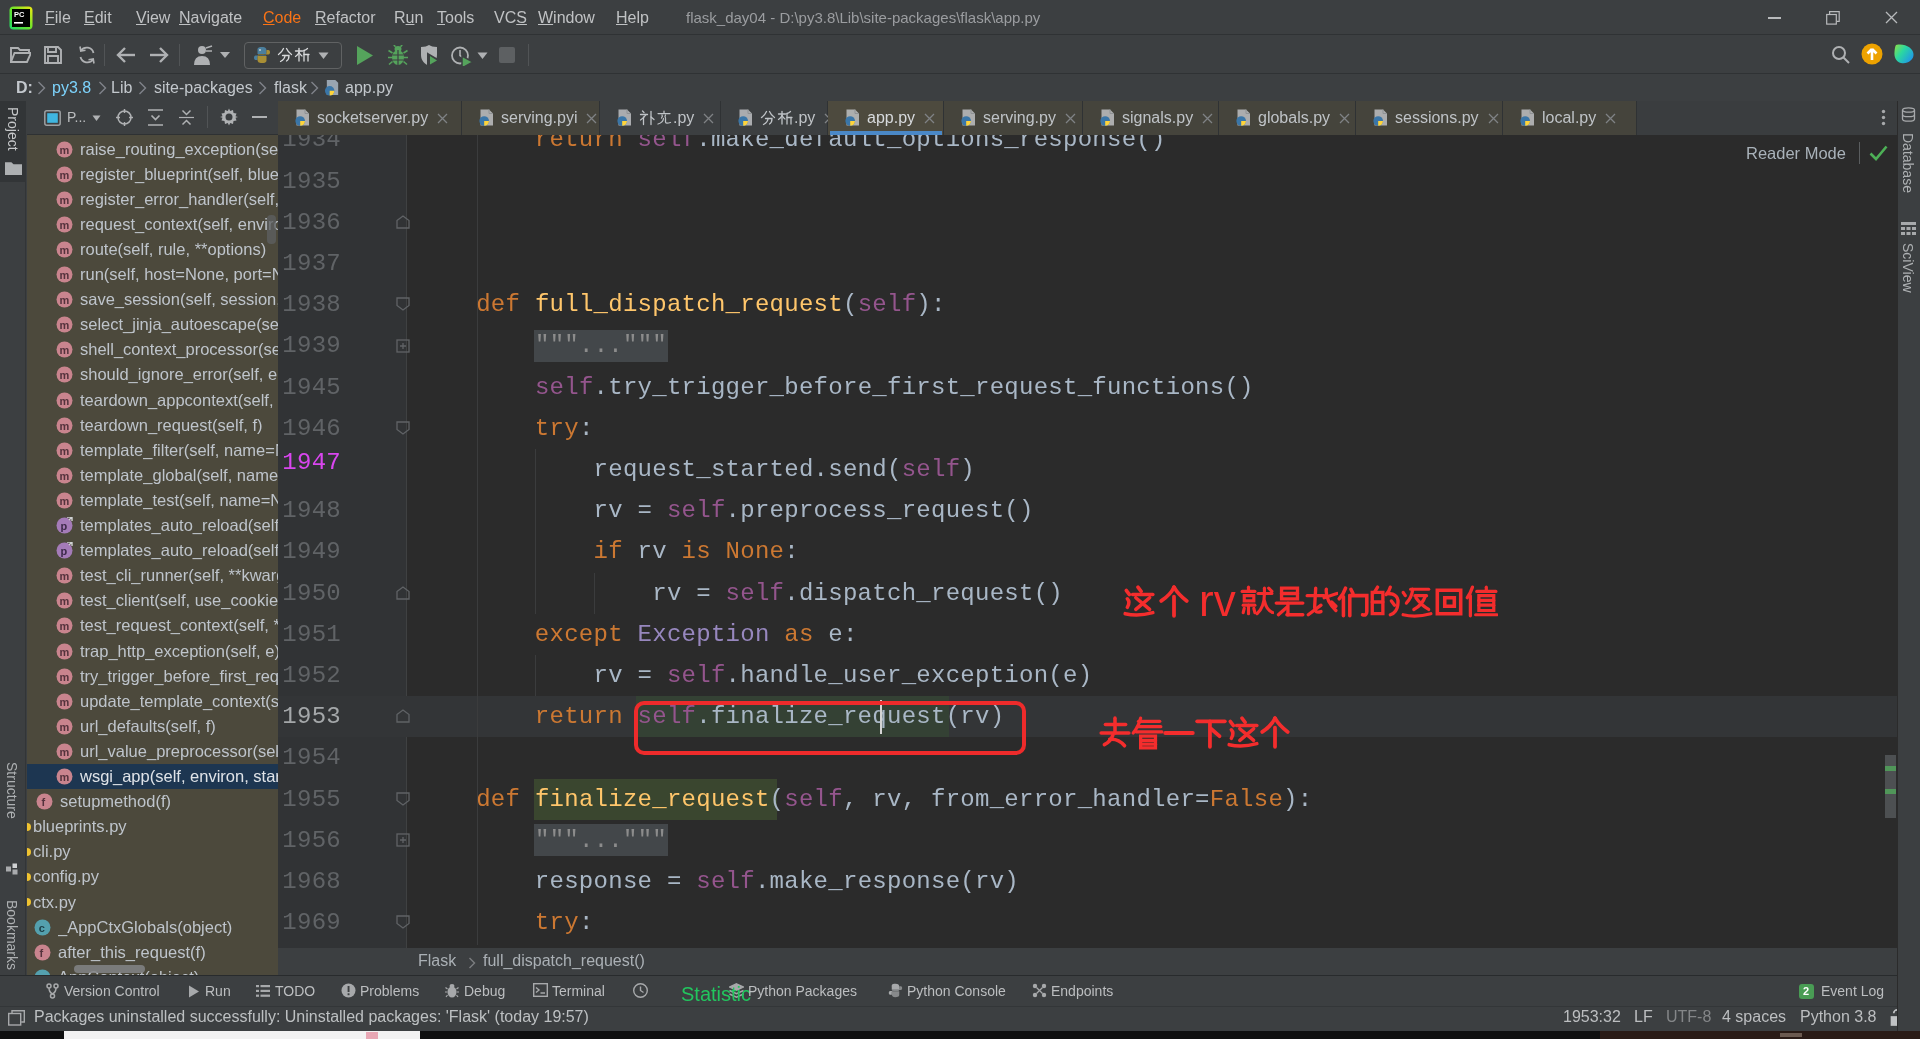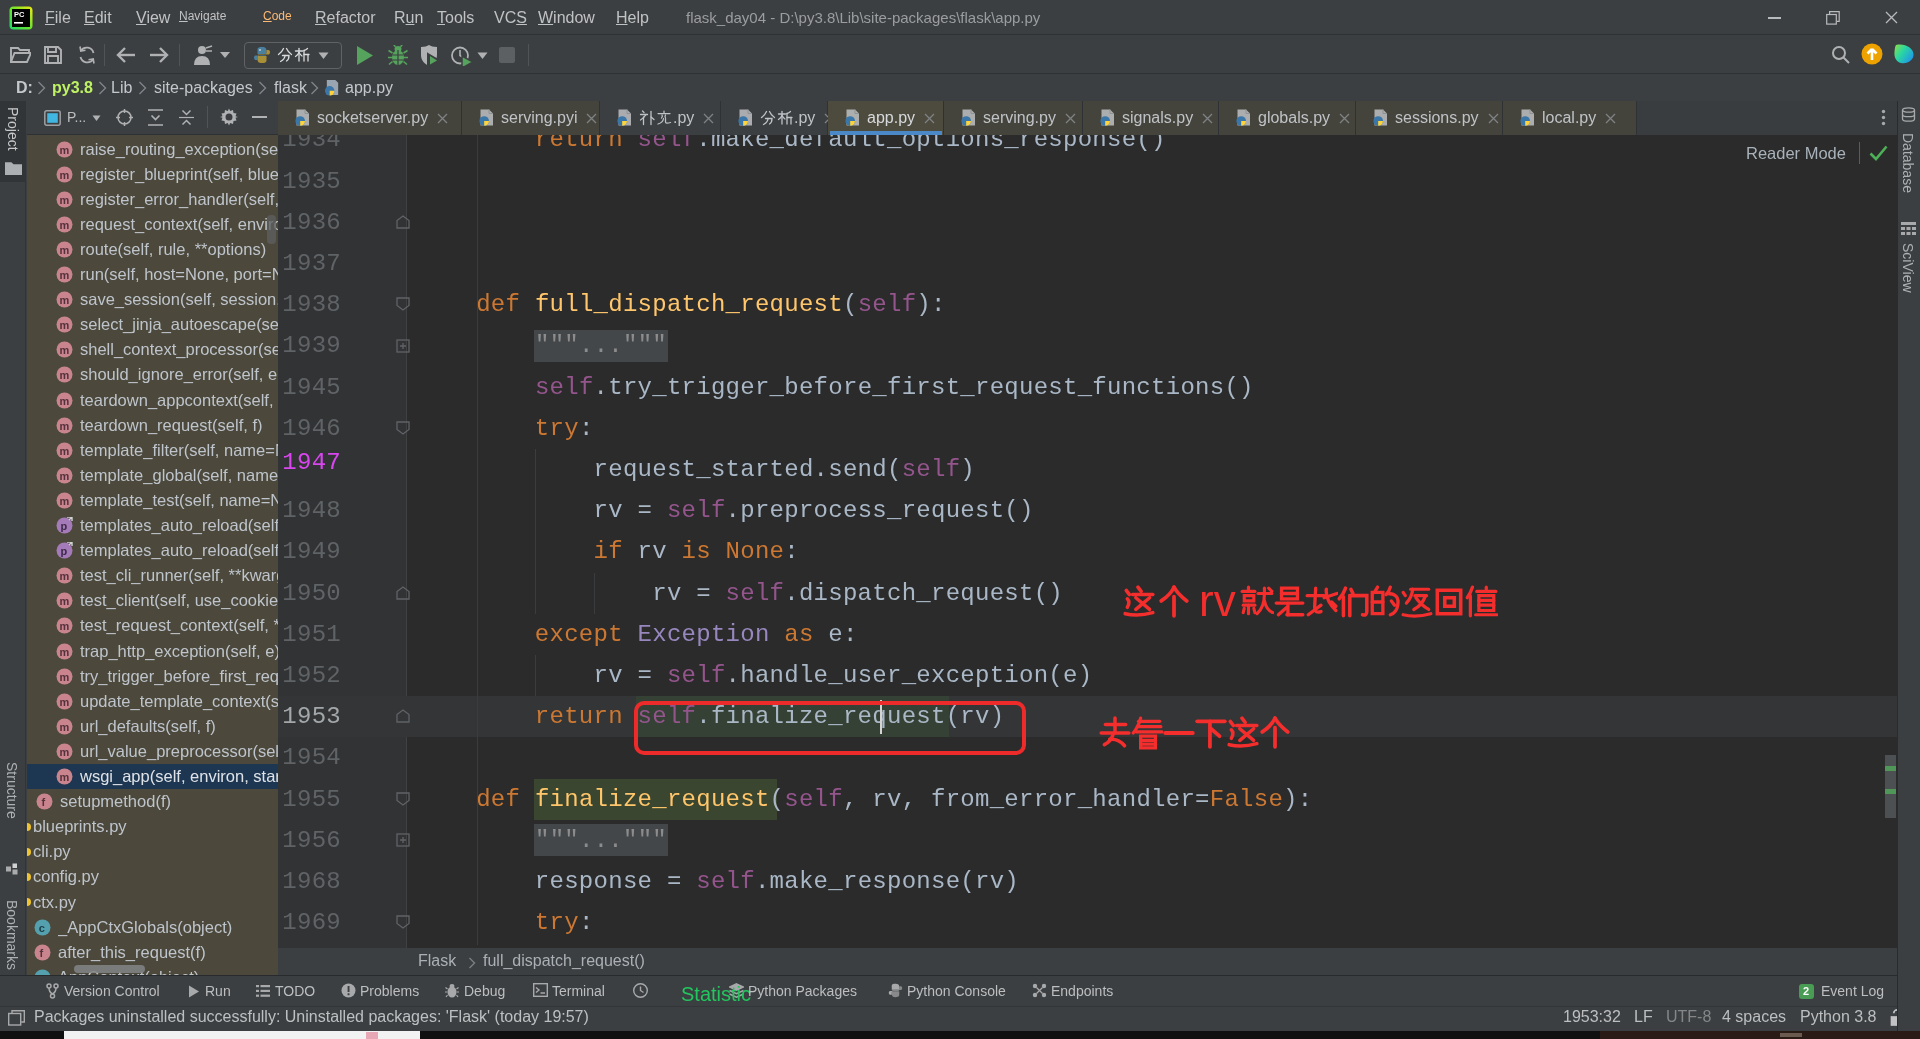--- a/index.html
+++ b/index.html
@@ -303,22 +303,22 @@
         </linearGradient>
       </defs>
 <rect x="0.5" y="0.5" width="23" height="23" rx="4" fill="url(#pcg)"></rect>
       <rect x="3" y="3" width="18" height="18" fill="#010101"></rect>
 <text x="5" y="11" font-family="Liberation Sans" font-size="7.5" font-weight="bold" fill="#fff">PC</text>
       <rect x="5" y="16" width="9" height="1.6" fill="#fff"></rect>
     </svg>
 <div class="abs" style="left:45px;top:9px;font-size:16px;color:#c0c2c4"><span style="text-decoration:underline">F</span>ile</div>
 <div class="abs" style="left:84px;top:9px;font-size:16px;color:#c0c2c4"><span style="text-decoration:underline">E</span>dit</div>
 <div class="abs" style="left:136px;top:9px;font-size:16px;color:#c0c2c4"><span style="text-decoration:underline">V</span>iew</div>
-<div class="abs" style="left:179px;top:9px;font-size:12px;color:#c0c2c4"><span style="text-decoration:underline">N</span>avigate</div>
-<div class="abs" style="left:263px;top:9px;font-size:12px;color:#fdba74"><span style="text-decoration:underline">C</span>ode</div>
+<div class="abs" style="left:179px;top:9px;font-size:16px;color:#c0c2c4"><span style="text-decoration:underline">N</span>avigate</div>
+<div class="abs" style="left:263px;top:9px;font-size:16px;color:#f97316"><span style="text-decoration:underline">C</span>ode</div>
 <div class="abs" style="left:315px;top:9px;font-size:16px;color:#c0c2c4"><span style="text-decoration:underline">R</span>efactor</div>
 <div class="abs" style="left:394px;top:9px;font-size:16px;color:#c0c2c4">R<span style="text-decoration:underline">u</span>n</div>
 <div class="abs" style="left:437px;top:9px;font-size:16px;color:#c0c2c4"><span style="text-decoration:underline">T</span>ools</div>
 <div class="abs" style="left:494px;top:9px;font-size:16px;color:#c0c2c4">VC<span style="text-decoration:underline">S</span></div>
 <div class="abs" style="left:538px;top:9px;font-size:16px;color:#c0c2c4"><span style="text-decoration:underline">W</span>indow</div>
 <div class="abs" style="left:616px;top:9px;font-size:16px;color:#c0c2c4"><span style="text-decoration:underline">H</span>elp</div>
 <div class="abs" style="left:686px;top:9px;font-size:15px;color:#9b9da0">flask_day04 - D:\py3.8\Lib\site-packages\flask\app.py</div>
 <div class="abs" style="left:1768px;top:17px;width:13px;height:1.5px;background:#b8babc"></div>
 <svg class="abs" style="left:1826px;top:11px" width="14" height="14" viewBox="0 0 14 14" fill="none" stroke="#b8babc" stroke-width="1.2">
       <rect x="0.7" y="3.5" width="9.6" height="9.6"></rect>
@@ -413,21 +413,21 @@
         <linearGradient id="tealg" x1="0" y1="0" x2="1" y2="0.7">
           <stop offset="0" stop-color="#8fe045"></stop>
           <stop offset="0.45" stop-color="#2bd8a0"></stop>
           <stop offset="1" stop-color="#1f97e8"></stop>
         </linearGradient>
       </defs>
       <path d="M3 2 C12 0 20 5 20.5 11 C21 17 14 21.5 8 20 C3 18.8 1 14 1.5 9 C1.8 6 2 3.5 3 2 Z" fill="url(#tealg)"></path>
     </svg>
 <div class="abs" style="left:0;top:74px;width:1920px;height:27px;background:#3c3f41"></div>
 <div class="abs" style="left:16px;top:79px;font-size:16px;color:#c3c8cd;font-weight:bold">D:</div>
-<div class="abs" style="left:52px;top:79px;font-size:16px;color:#bef264;font-weight:bold">py3.8</div>
+<div class="abs" style="left:52px;top:79px;font-size:16px;color:#7dd3fc;font-weight:normal">py3.8</div>
 <div class="abs" style="left:111px;top:79px;font-size:16px;color:#c3c8cd;font-weight:normal">Lib</div>
 <div class="abs" style="left:154px;top:79px;font-size:16px;color:#c3c8cd;font-weight:normal">site-packages</div>
 <div class="abs" style="left:274px;top:79px;font-size:16px;color:#c3c8cd;font-weight:normal">flask</div>
 <div class="abs" style="left:345px;top:79px;font-size:16px;color:#c3c8cd;font-weight:normal">app.py</div>
 <svg class="abs" style="left:37px;top:81px" width="9" height="14" viewBox="0 0 9 14" fill="none" stroke="#80838a" stroke-width="1.4">
       <path d="M1.5 1 L7.5 7 L1.5 13"></path>
     </svg>
 <svg class="abs" style="left:98px;top:81px" width="9" height="14" viewBox="0 0 9 14" fill="none" stroke="#80838a" stroke-width="1.4">
       <path d="M1.5 1 L7.5 7 L1.5 13"></path>
     </svg>

